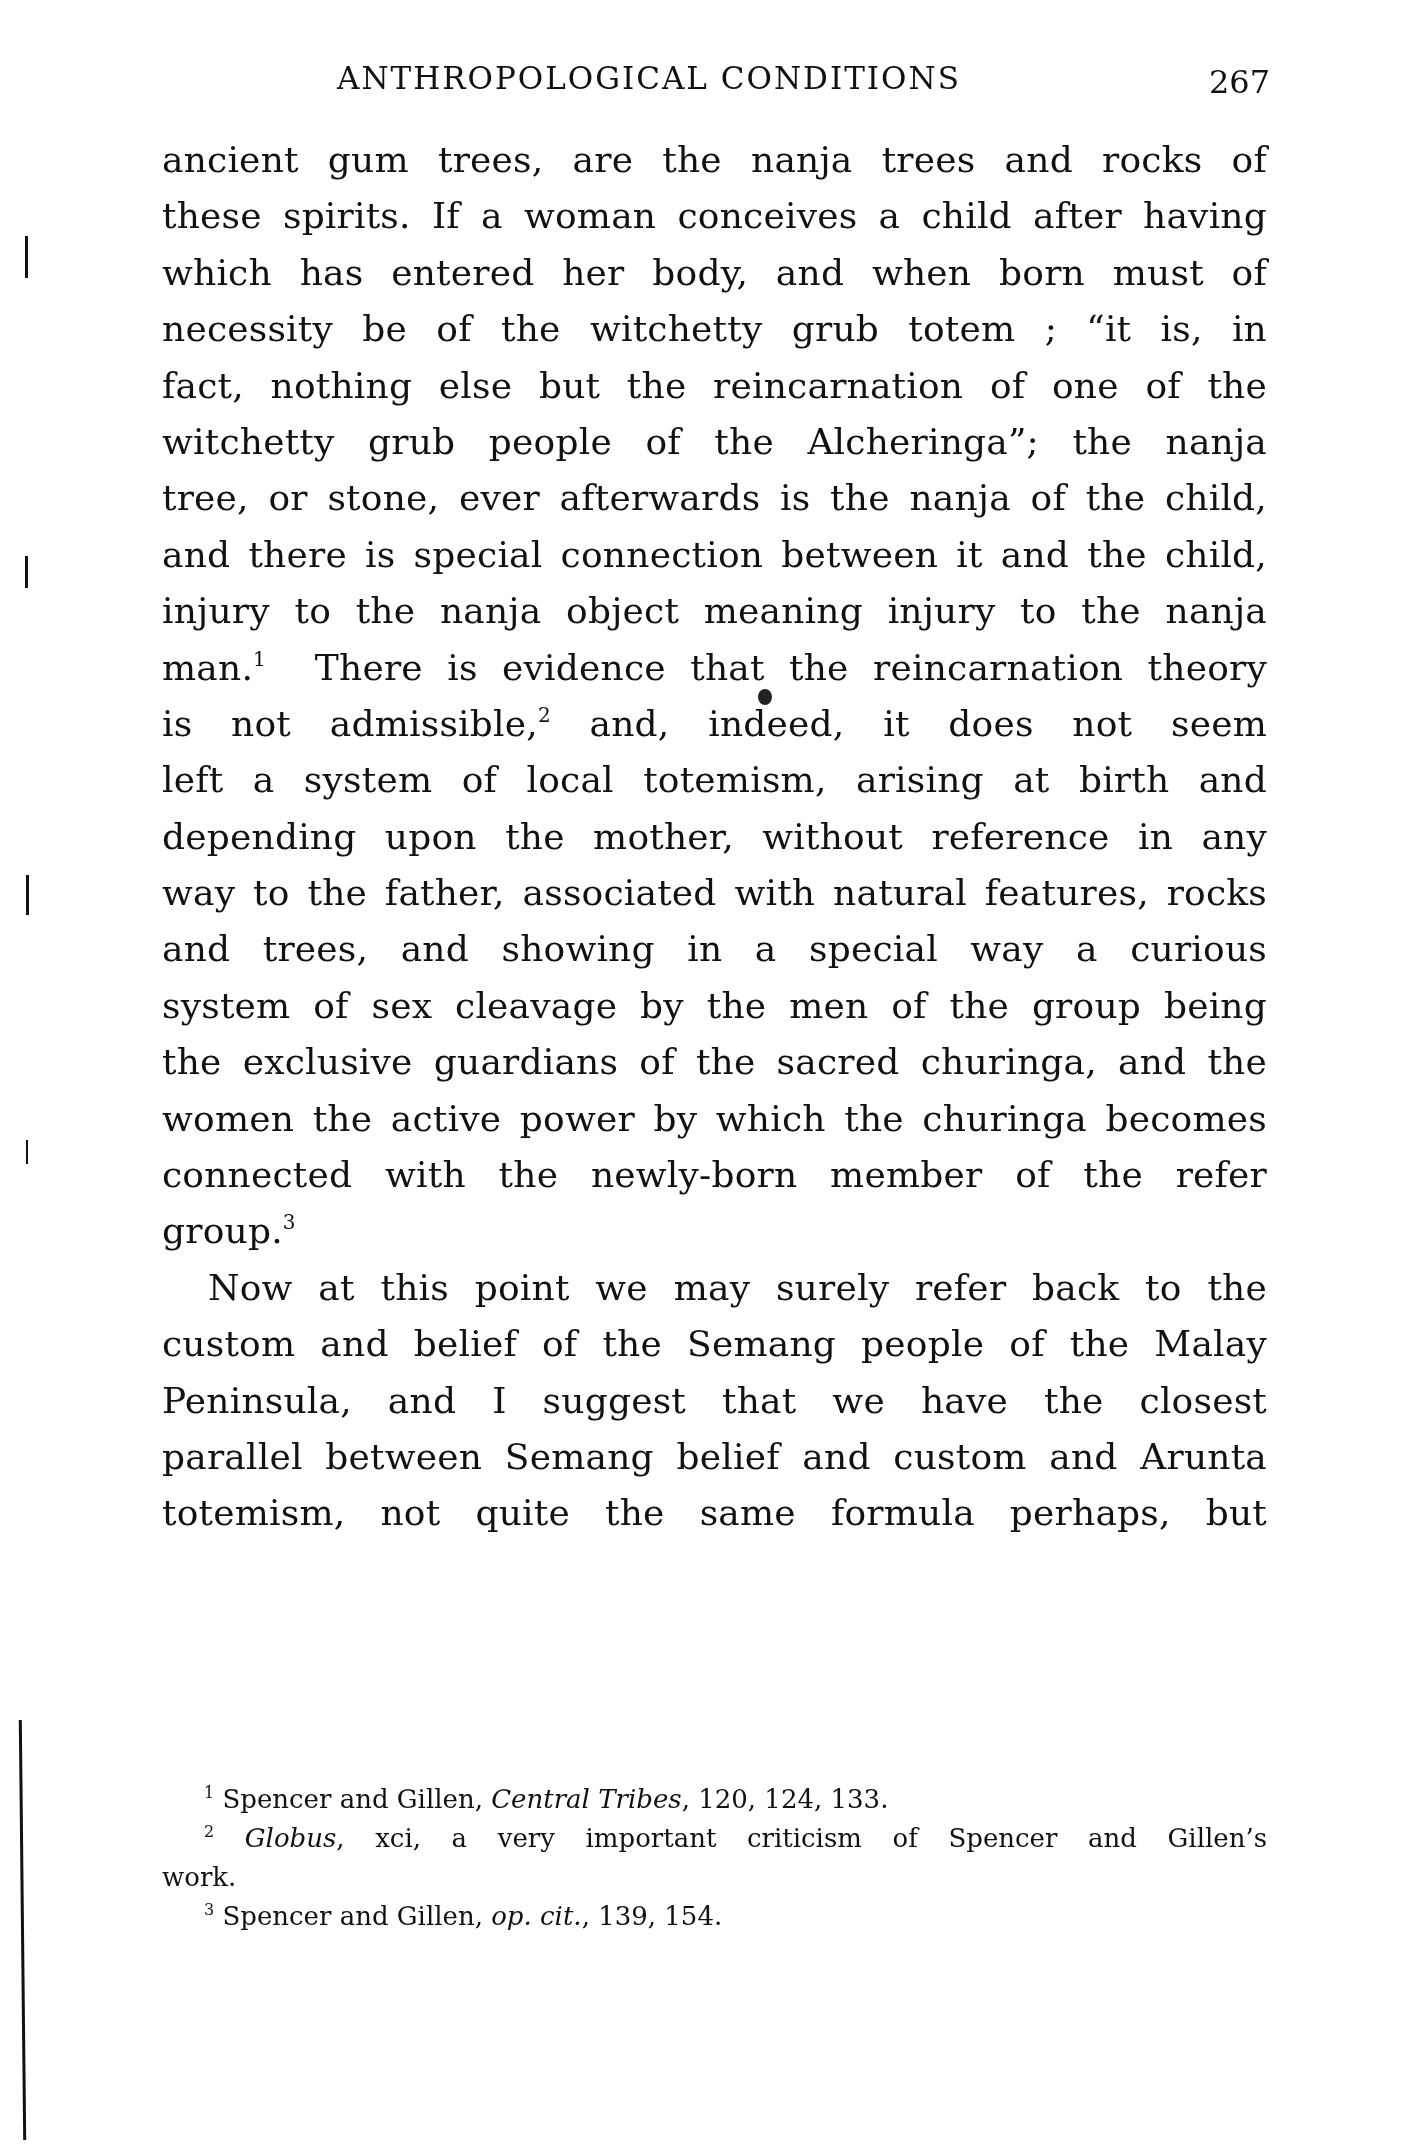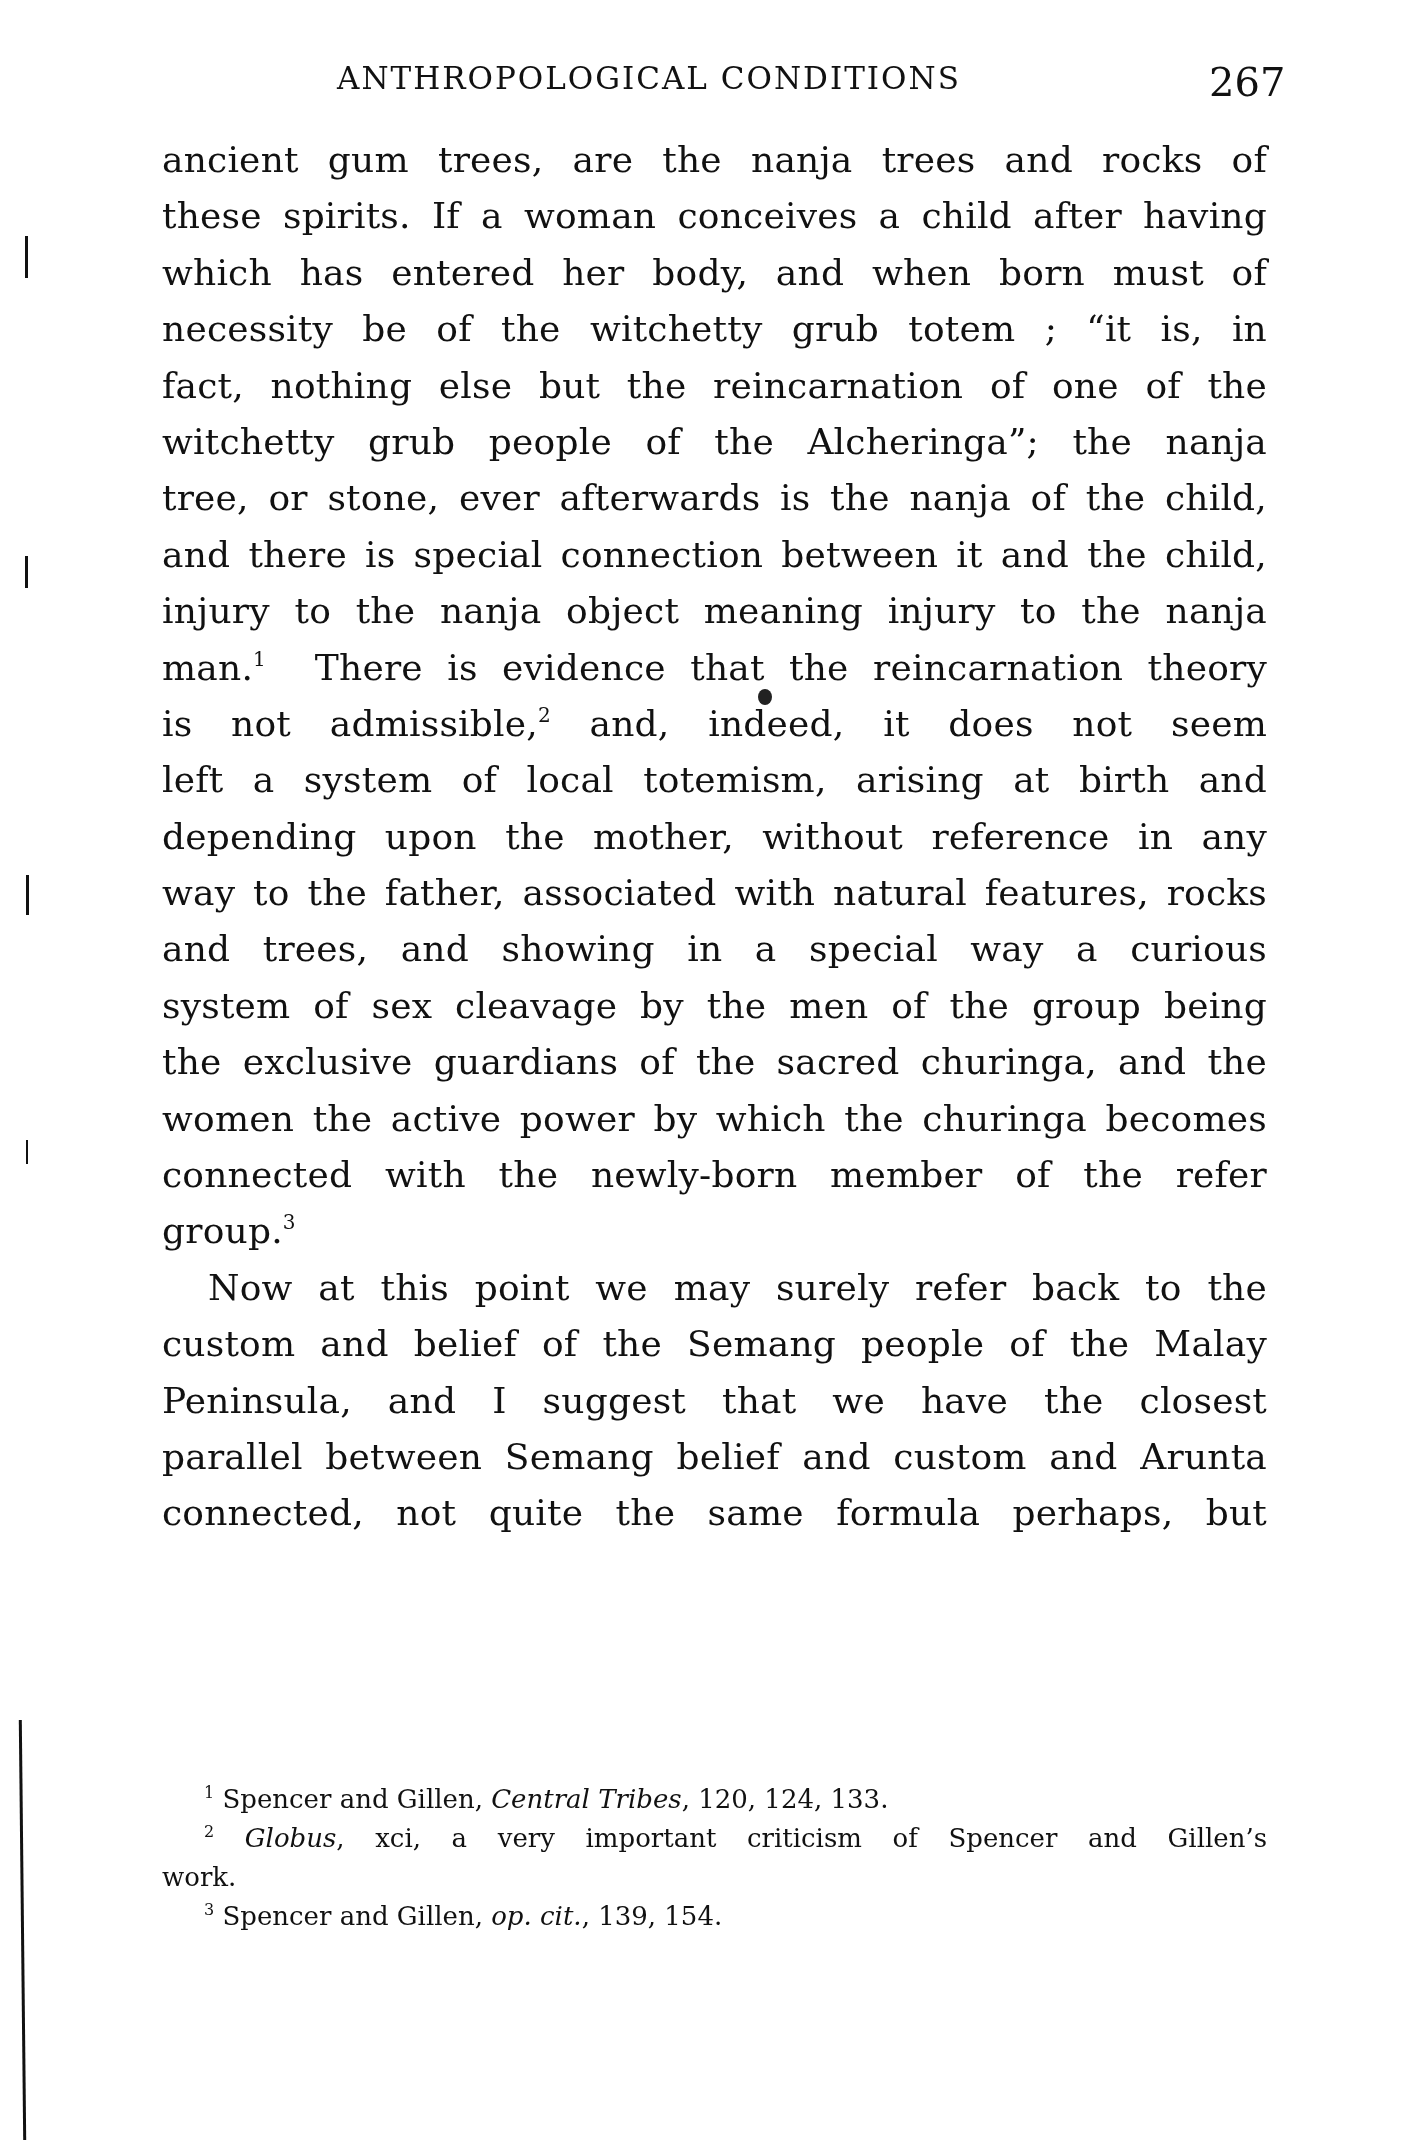--- a/index.html
+++ b/index.html
@@ -35,21 +35,21 @@
       top: 0;
       font-size: 31px;
       letter-spacing: 2px;
       line-height: 40px;
       white-space: nowrap;
     }
     .page-number {
       position: absolute;
       left: 1190px;
       top: 4px;
-      font-size: 40px;
+      font-size: 32px;
       line-height: 40px;
     }
     .body-text {
       position: absolute;
       left: 143px;
       top: 132px;
       width: 1105px;
     }
     .line {
       height: 56.4px;
@@ -144,21 +144,21 @@
     <div class="line">the exclusive guardians of the sacred churinga, and the</div>
     <div class="line">women the active power by which the churinga becomes</div>
     <div class="line">connected with the newly-born member of the refer</div>
     <div class="line last">
       <span>group.</span><sup>3</sup>
     </div>
     <div class="line indent">Now at this point we may surely refer back to the</div>
     <div class="line">custom and belief of the Semang people of the Malay</div>
     <div class="line">Peninsula, and I suggest that we have the closest</div>
     <div class="line">parallel between Semang belief and custom and Arunta</div>
-    <div class="line">connected, not quite the same formula perhaps, but</div>
+    <div class="line">totemism, not quite the same formula perhaps, but</div>
   </div>
 
   <div class="footnotes">
     <div class="fn-line indent last">
       <sup>1</sup>
       <span>Spencer and Gillen, </span><i>Central Tribes</i><span>, 120, 124, 133.</span>
     </div>
     <div class="fn-line indent">
       <sup>2</sup>
       <i>Globus</i><span>, xci, a very important criticism of Spencer and Gillen’s</span>

